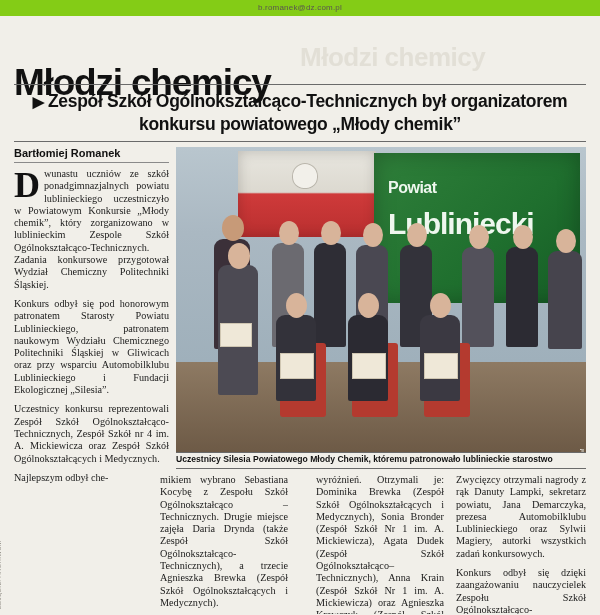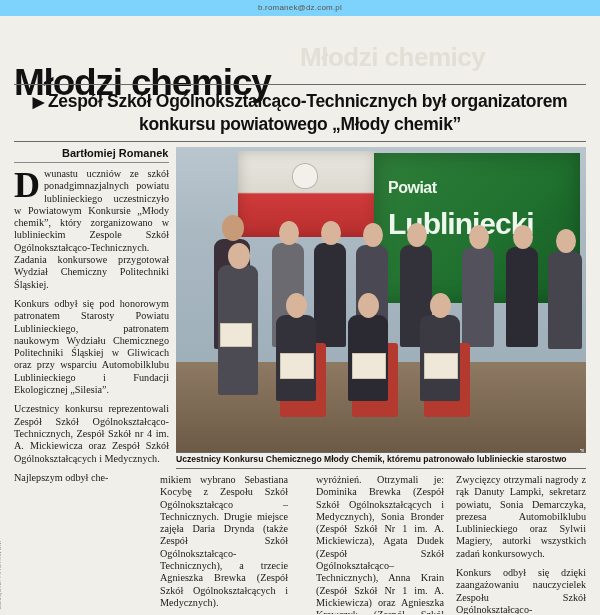--- a/index.html
+++ b/index.html
@@ -21,21 +21,21 @@
     box-sizing: border-box;
     padding: 0;
   }
   
   .top-strip {
     position: absolute;
     top: 0;
     left: 0;
     width: 600px;
     height: 16px;
-    background: #7dd3fc;
+    background: #84cc16;
     border-bottom: 1px solid #cfcbc2;
     text-align: center;
     font-family: "Liberation Sans", sans-serif;
     font-size: 8px;
     color: #5a564f;
     line-height: 16px;
     letter-spacing: 0.2px;
   }
   .paper {
     position: absolute;
@@ -106,21 +106,20 @@
   }
   .byline {
     position: absolute;
     top: 131px;
     left: 14px;
     width: 155px;
     font-family: "Liberation Sans", sans-serif;
     font-size: 11px;
     font-weight: bold;
     color: #111;
-    margin-left: 48px;
   }
   .hr-byline {
     position: absolute;
     top: 146px;
     left: 14px;
     width: 155px;
     height: 1px;
     background: #8a8a8a;
   }
   
@@ -391,33 +390,33 @@
 
         <div class="ph-person" style="left:42px; top:118px; width:40px; height:130px; background:#4c4a53;"></div>
         <div class="ph-head" style="left:52px; top:96px; width:22px; height:26px;"></div>
         <div class="ph-paper" style="left:44px; top:176px; width:30px; height:22px;"></div>
 
         <div class="photo-credit">FOTO: ARCHIWUM</div>
       </div>
     </div>
 
     <div class="caption-rule-top"></div>
-    <div class="caption">Uczestnicy Konkursu Chemicznego Młody Chemik, któremu patronowało lublinieckie starostwo</div>
+    <div class="caption">Uczestnicy Silesia Powiatowego Młody Chemik, któremu patronowało lublinieckie starostwo</div>
     <div class="caption-rule-bot"></div>
 
     <div class="col col2">
       <p>mikiem wybrano Sebastiana Kocybę z Zespołu Szkół Ogólnokształcąco – Technicznych. Drugie miejsce zajęła Daria Drynda (także Zespół Szkół Ogólnokształcąco-Technicznych), a trzecie Agnieszka Brewka (Zespół Szkół Ogólnokształcących i Medycznych).</p>
 
     </div>
 
     <div class="col col3">
       <p>wyróżnień. Otrzymali je: Dominika Brewka (Zespół Szkół Ogólnokształcących i Medycznych), Sonia Bronder (Zespół Szkół Nr 1 im. A. Mickiewicza), Agata Dudek (Zespół Szkół Ogólnokształcąco–Technicznych), Anna Krain (Zespół Szkół Nr 1 im. A. Mickiewicza) oraz Agnieszka Krawczyk (Zespół Szkół Ogólnokształcących i Medycznych).</p>
     </div>
 
     <div class="col col4">
-      <p>Zwycięzcy otrzymali nagrody z rąk Danuty Lampki, sekretarz powiatu, Sonia Demarczyka, prezesa Automobilklubu Lublinieckiego oraz Sylwii Magiery, autorki wszystkich zadań konkursowych.</p>
+      <p>Zwycięzcy otrzymali nagrody z rąk Danuty Lampki, sekretarz powiatu, Jana Demarczyka, prezesa Automobilklubu Lublinieckiego oraz Sylwii Magiery, autorki wszystkich zadań konkursowych.</p>
       <p>Konkurs odbył się dzięki zaangażowaniu nauczycielek Zespołu Szkół Ogólnokształcąco-Technicznych: Moniki Demarczyk i Patrycji Jury.</p>
     </div>
 
     <div class="side-credit">ZDJĘCIE: ARCHIWUM</div>
 
   </div>
 </div>
 
 </body></html>

